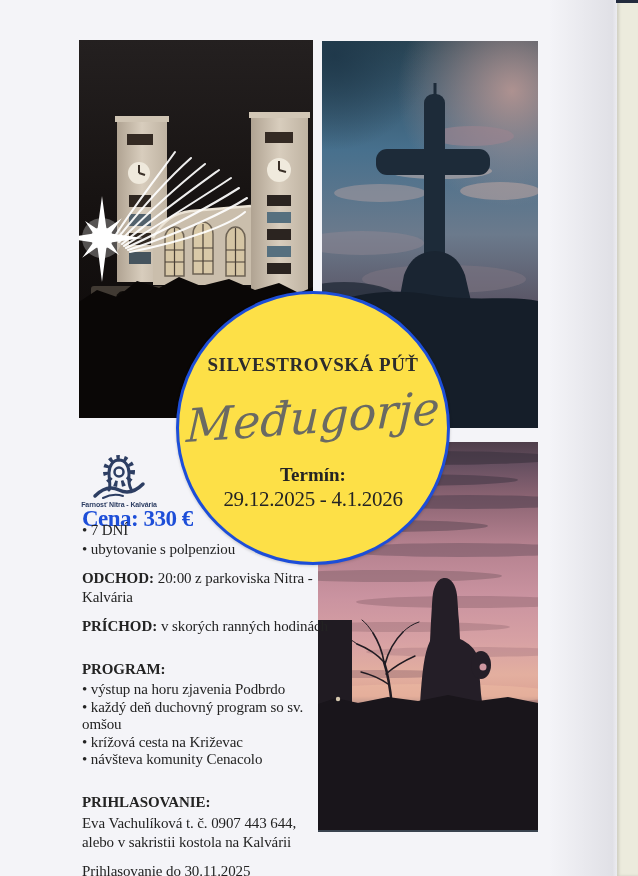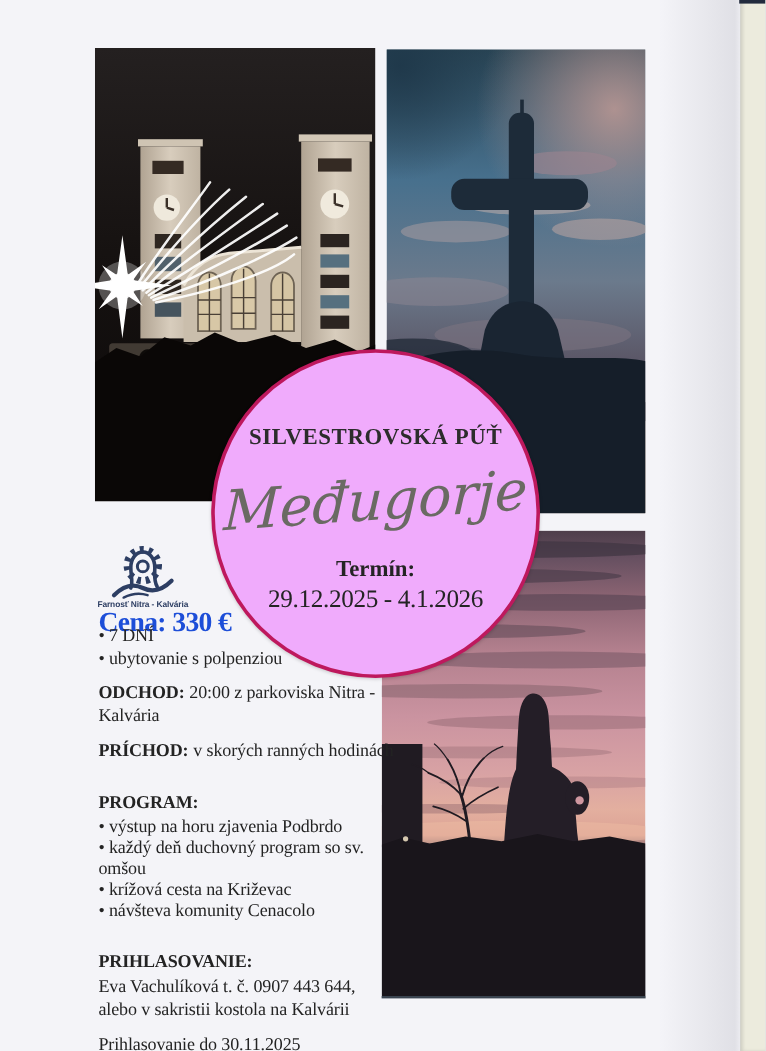--- a/index.html
+++ b/index.html
@@ -11,21 +11,21 @@
         box-shadow:inset 2px 0 3px rgba(0,0,0,.12);}
   .corner-mark{position:absolute;left:616px;top:0;width:22px;height:3px;background:#222b3d;}
 
   .photo{position:absolute;overflow:hidden;}
   .photo svg{display:block;}
   .ph-church{left:79px;top:40px;width:234px;height:378px;}
   .ph-cross{left:322px;top:41px;width:216px;height:387px;}
   .ph-mary{left:318px;top:442px;width:220px;height:388px;border-bottom:2px solid #3a4450;}
 
   .badge{position:absolute;left:176px;top:291px;width:274px;height:274px;border-radius:50%;
-         background:#f0abfc;border:3px solid #be185d;box-sizing:border-box;
+         background:#fde047;border:3px solid #1d4ed8;box-sizing:border-box;
          box-shadow:0 1px 3px rgba(0,0,0,.18);text-align:center;z-index:5;}
   .badge-title{margin-top:60px;font-weight:700;font-size:19px;letter-spacing:.5px;color:#2c2c2c;}
   .badge-script{margin-top:4px;height:74px;line-height:74px;font-family:"DejaVu Serif",serif;
          font-style:italic;font-weight:400;font-size:46px;color:#6a6a63;
          transform:rotate(-4deg) skewX(-6deg);}
   .badge-termin{margin-top:10px;font-weight:700;font-size:19px;color:#242424;}
   .badge-dates{margin-top:1px;font-weight:400;font-size:21px;color:#242424;letter-spacing:-.3px;}
 
   .logo{position:absolute;left:58px;top:452px;width:122px;text-align:center;z-index:6;}
   .logo svg{display:block;margin:0 auto;}

